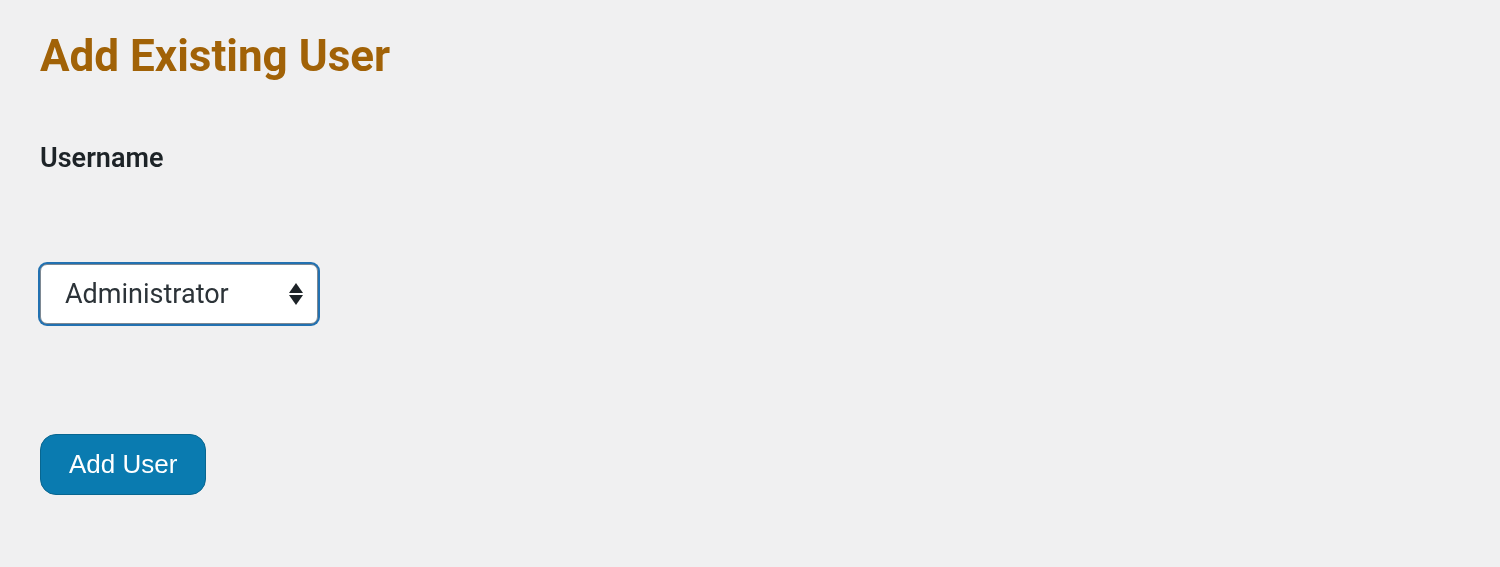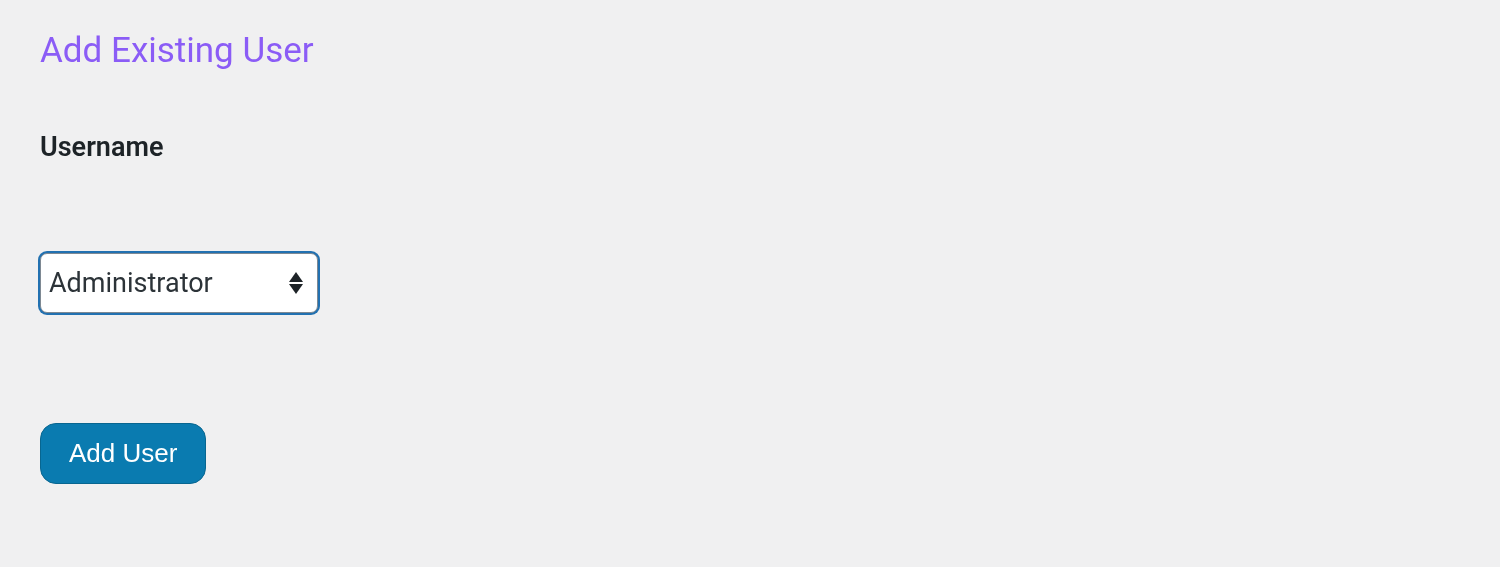--- a/index.html
+++ b/index.html
@@ -8,23 +8,23 @@
       padding: 0;
     }
     body {
       font-family: -apple-system, BlinkMacSystemFont, "Segoe UI", Roboto, Helvetica, Arial, sans-serif;
       background: #f0f0f1;
       padding: 30px 40px;
       width: 1500px;
       height: 567px;
     }
     .page-title {
-      font-size: 35px;
-      font-weight: 400;
-      color: #8b5cf6;
+      font-size: 44px;
+      font-weight: 700;
+      color: #a16207;
       margin-bottom: 60px;
     }
     .form-row {
       display: flex;
       align-items: center;
       margin-bottom: 90px;
       gap: 14px;
     }
     .form-label {
       width: 530px;
@@ -55,21 +55,21 @@
       transform: translateY(-50%);
       width: 34px;
       height: 28px;
       color: #787878;
     }
     .role-select {
       position: relative;
       display: inline-flex;
       align-items: center;
       height: 60px;
-      padding: 8px 50px 8px 8px;
+      padding: 8px 50px 8px 24px;
       font-size: 27px;
       color: #2c3338;
       background: #ffffff;
       border: 1px solid #7e8993;
       border-radius: 7px;
       box-shadow: 0 0 0 2px #2271b1;
       cursor: pointer;
       min-width: 278px;
     }
     .select-arrows {

